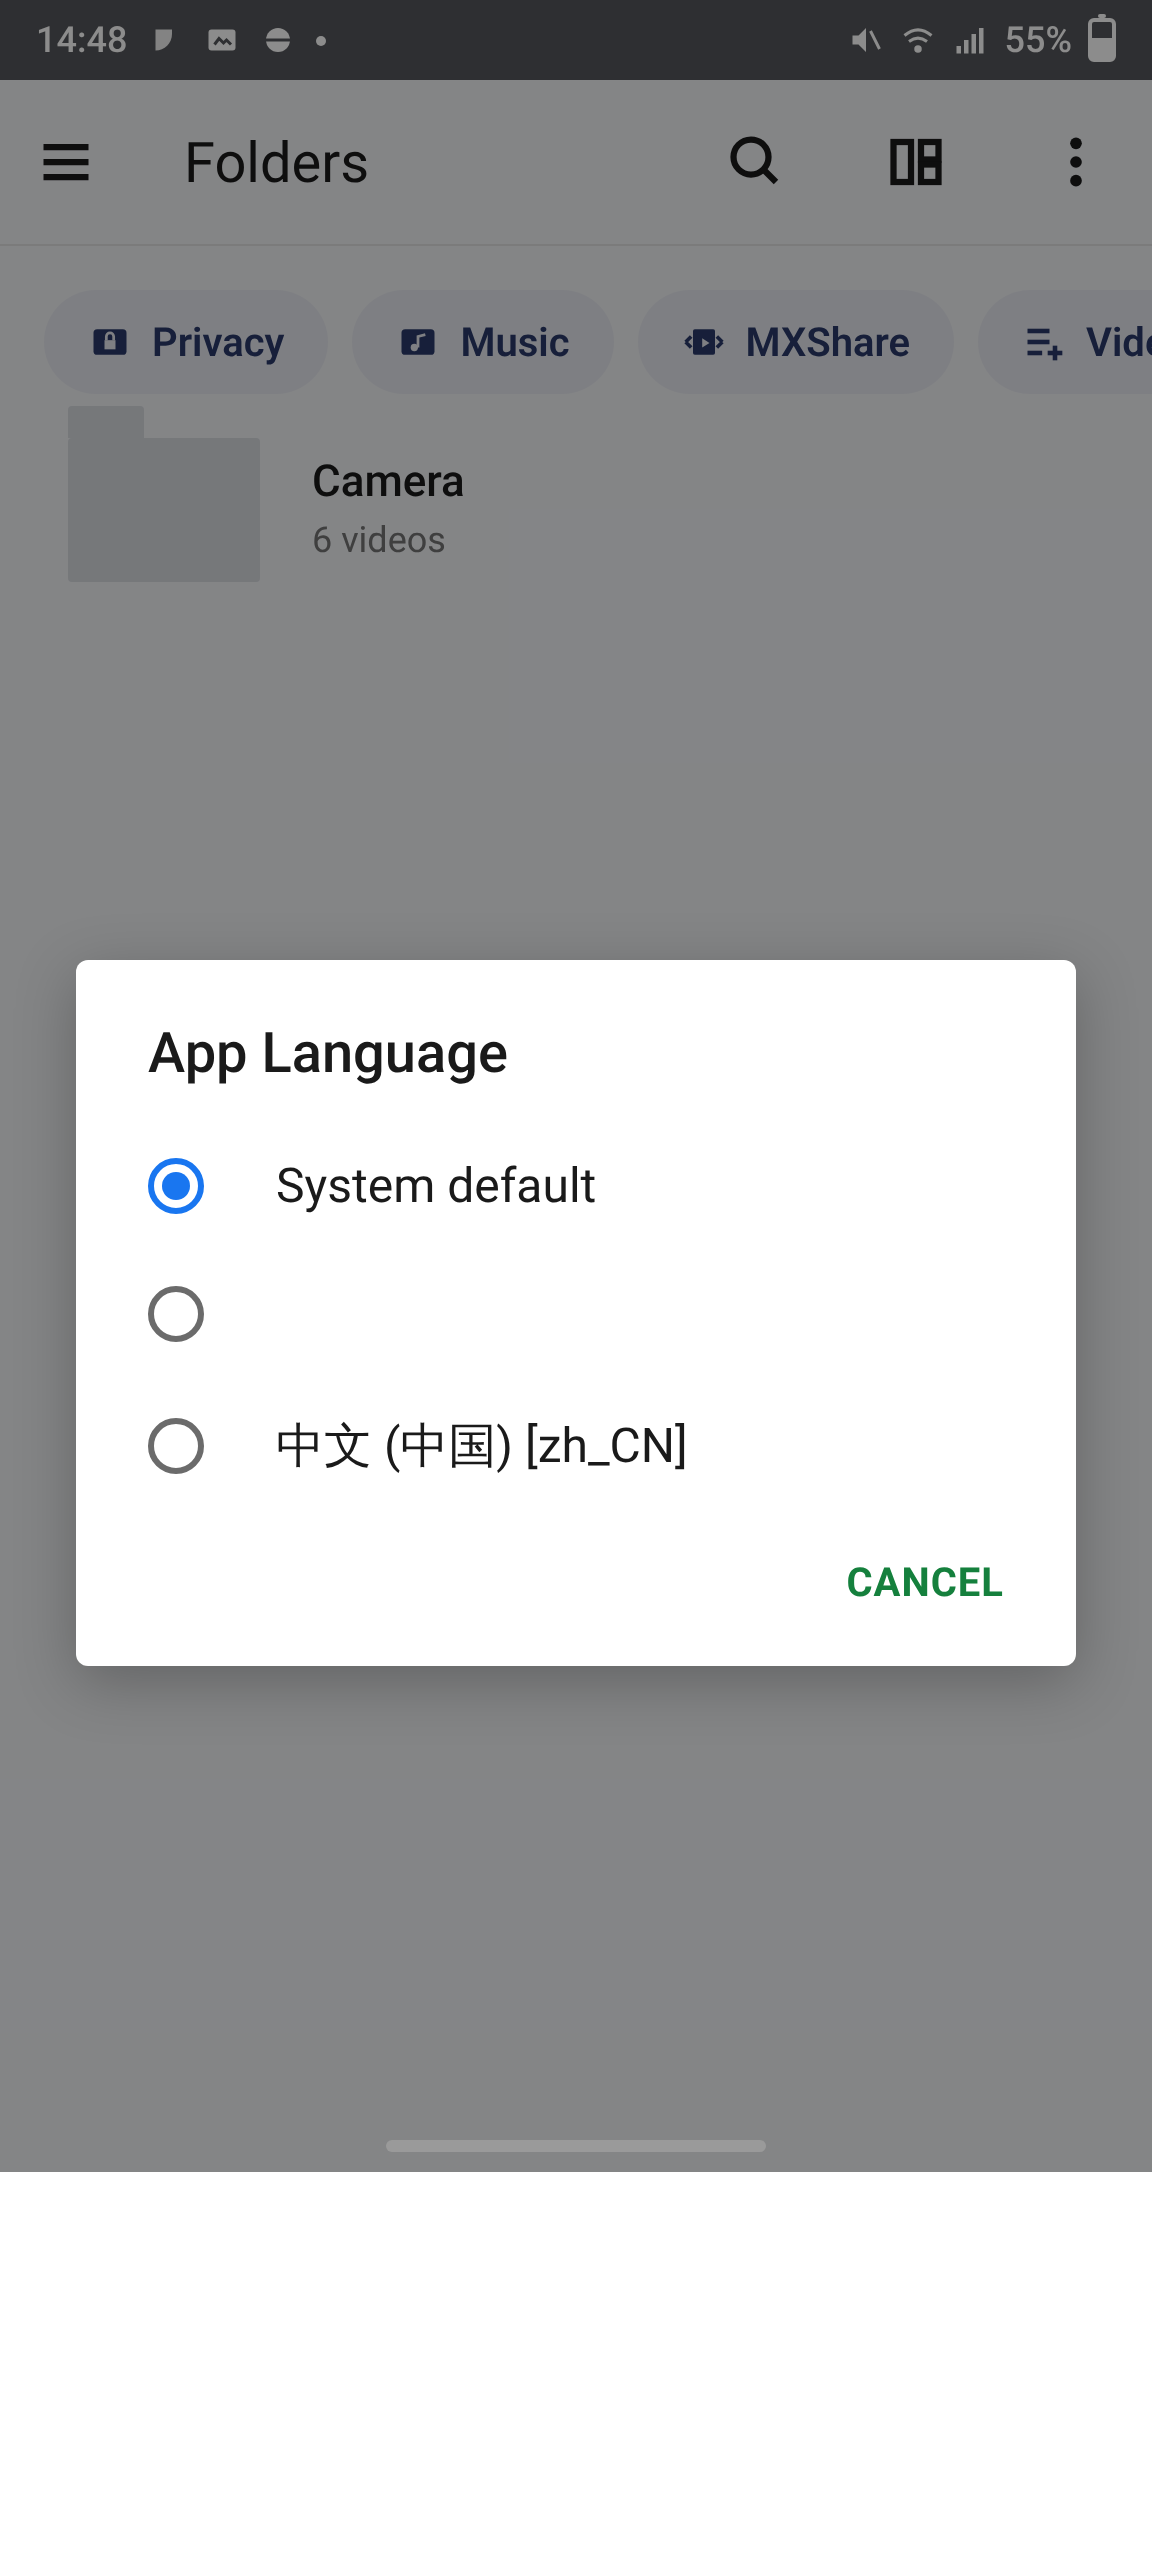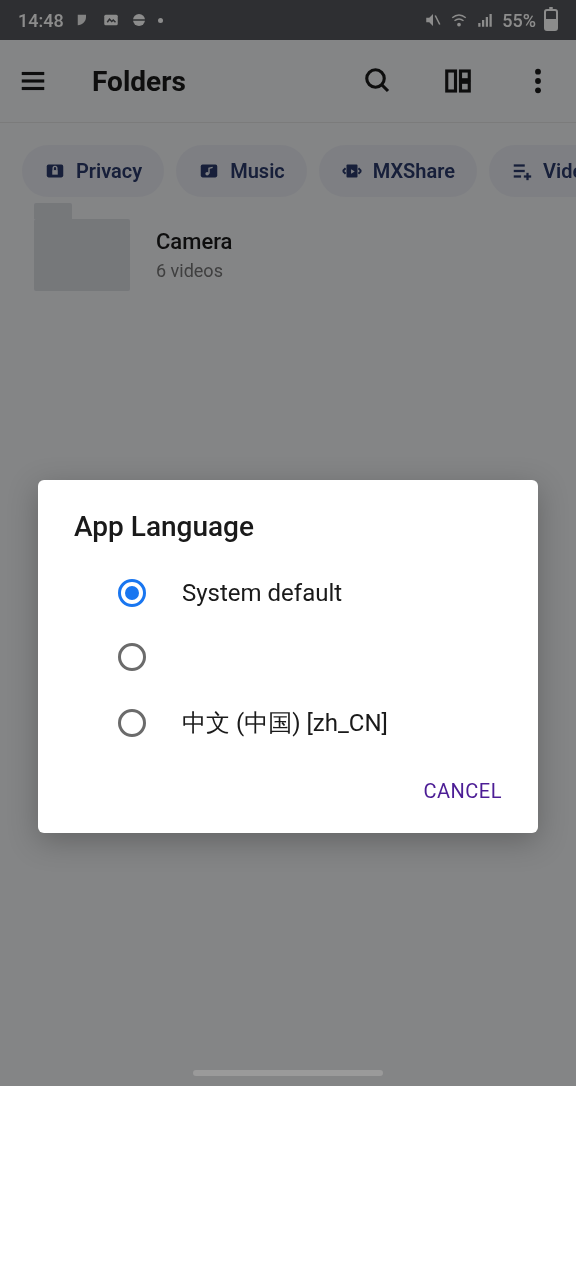--- a/index.html
+++ b/index.html
@@ -32,21 +32,21 @@
   .app-bar {
     height: 83px;
     background: #f0f2f5;
     display: flex;
     align-items: center;
     padding: 0 18px;
     gap: 24px;
     border-bottom: 1px solid #e0e0e0;
   }
   .menu-icon, .search-icon, .grid-icon, .more-icon { display:inline-flex; }
-  .app-title { font-size: 28px; font-weight: 700; color: #1a1a1a; flex: 0 0 auto; margin-left: 20px; }
+  .app-title { font-size: 28px; font-weight: 400; color: #1a1a1a; flex: 0 0 auto; margin-left: 20px; }
   .app-bar-spacer { flex: 1; }
   .app-bar-btn { width: 40px; height: 40px; display:flex; align-items:center; justify-content:center; margin-left: 16px; }
 
   
   .chips {
     display: flex;
     gap: 12px;
     padding: 22px 22px;
     overflow: hidden;
     white-space: nowrap;
@@ -102,36 +102,35 @@
     font-size: 28px;
     font-weight: 500;
     color: #1a1a1a;
     padding: 0 36px 18px 36px;
   }
   .radio-item {
     display:flex;
     align-items:center;
     padding: 18px 36px;
     gap: 36px;
-    margin-left: 44px;
   }
   .radio {
     width: 28px; height: 28px; border-radius: 50%;
     border: 3px solid #6b6b6b; position: relative; flex-shrink:0;
   }
   .radio.selected { border-color: #1976f0; }
   .radio.selected::after {
     content:""; position:absolute; inset:4px; background:#1976f0; border-radius:50%;
   }
   .radio-label { font-size: 24px; color:#1a1a1a; }
   .dialog-actions {
     display:flex; justify-content:flex-end; padding: 22px 36px 10px 36px;
   }
   .dialog-btn {
-    font-size: 20px; font-weight: 400; color:#4c1d95; letter-spacing: 0.5px;
+    font-size: 20px; font-weight: 700; color:#15803d; letter-spacing: 0.5px;
     background:none; border:none;
   }
 
   
   .nav-handle {
     position:absolute; bottom:10px; left:50%; transform:translateX(-50%);
     width:190px; height:6px; background:#9a9a9a; border-radius:3px;
   }
 </style>
 </head>

